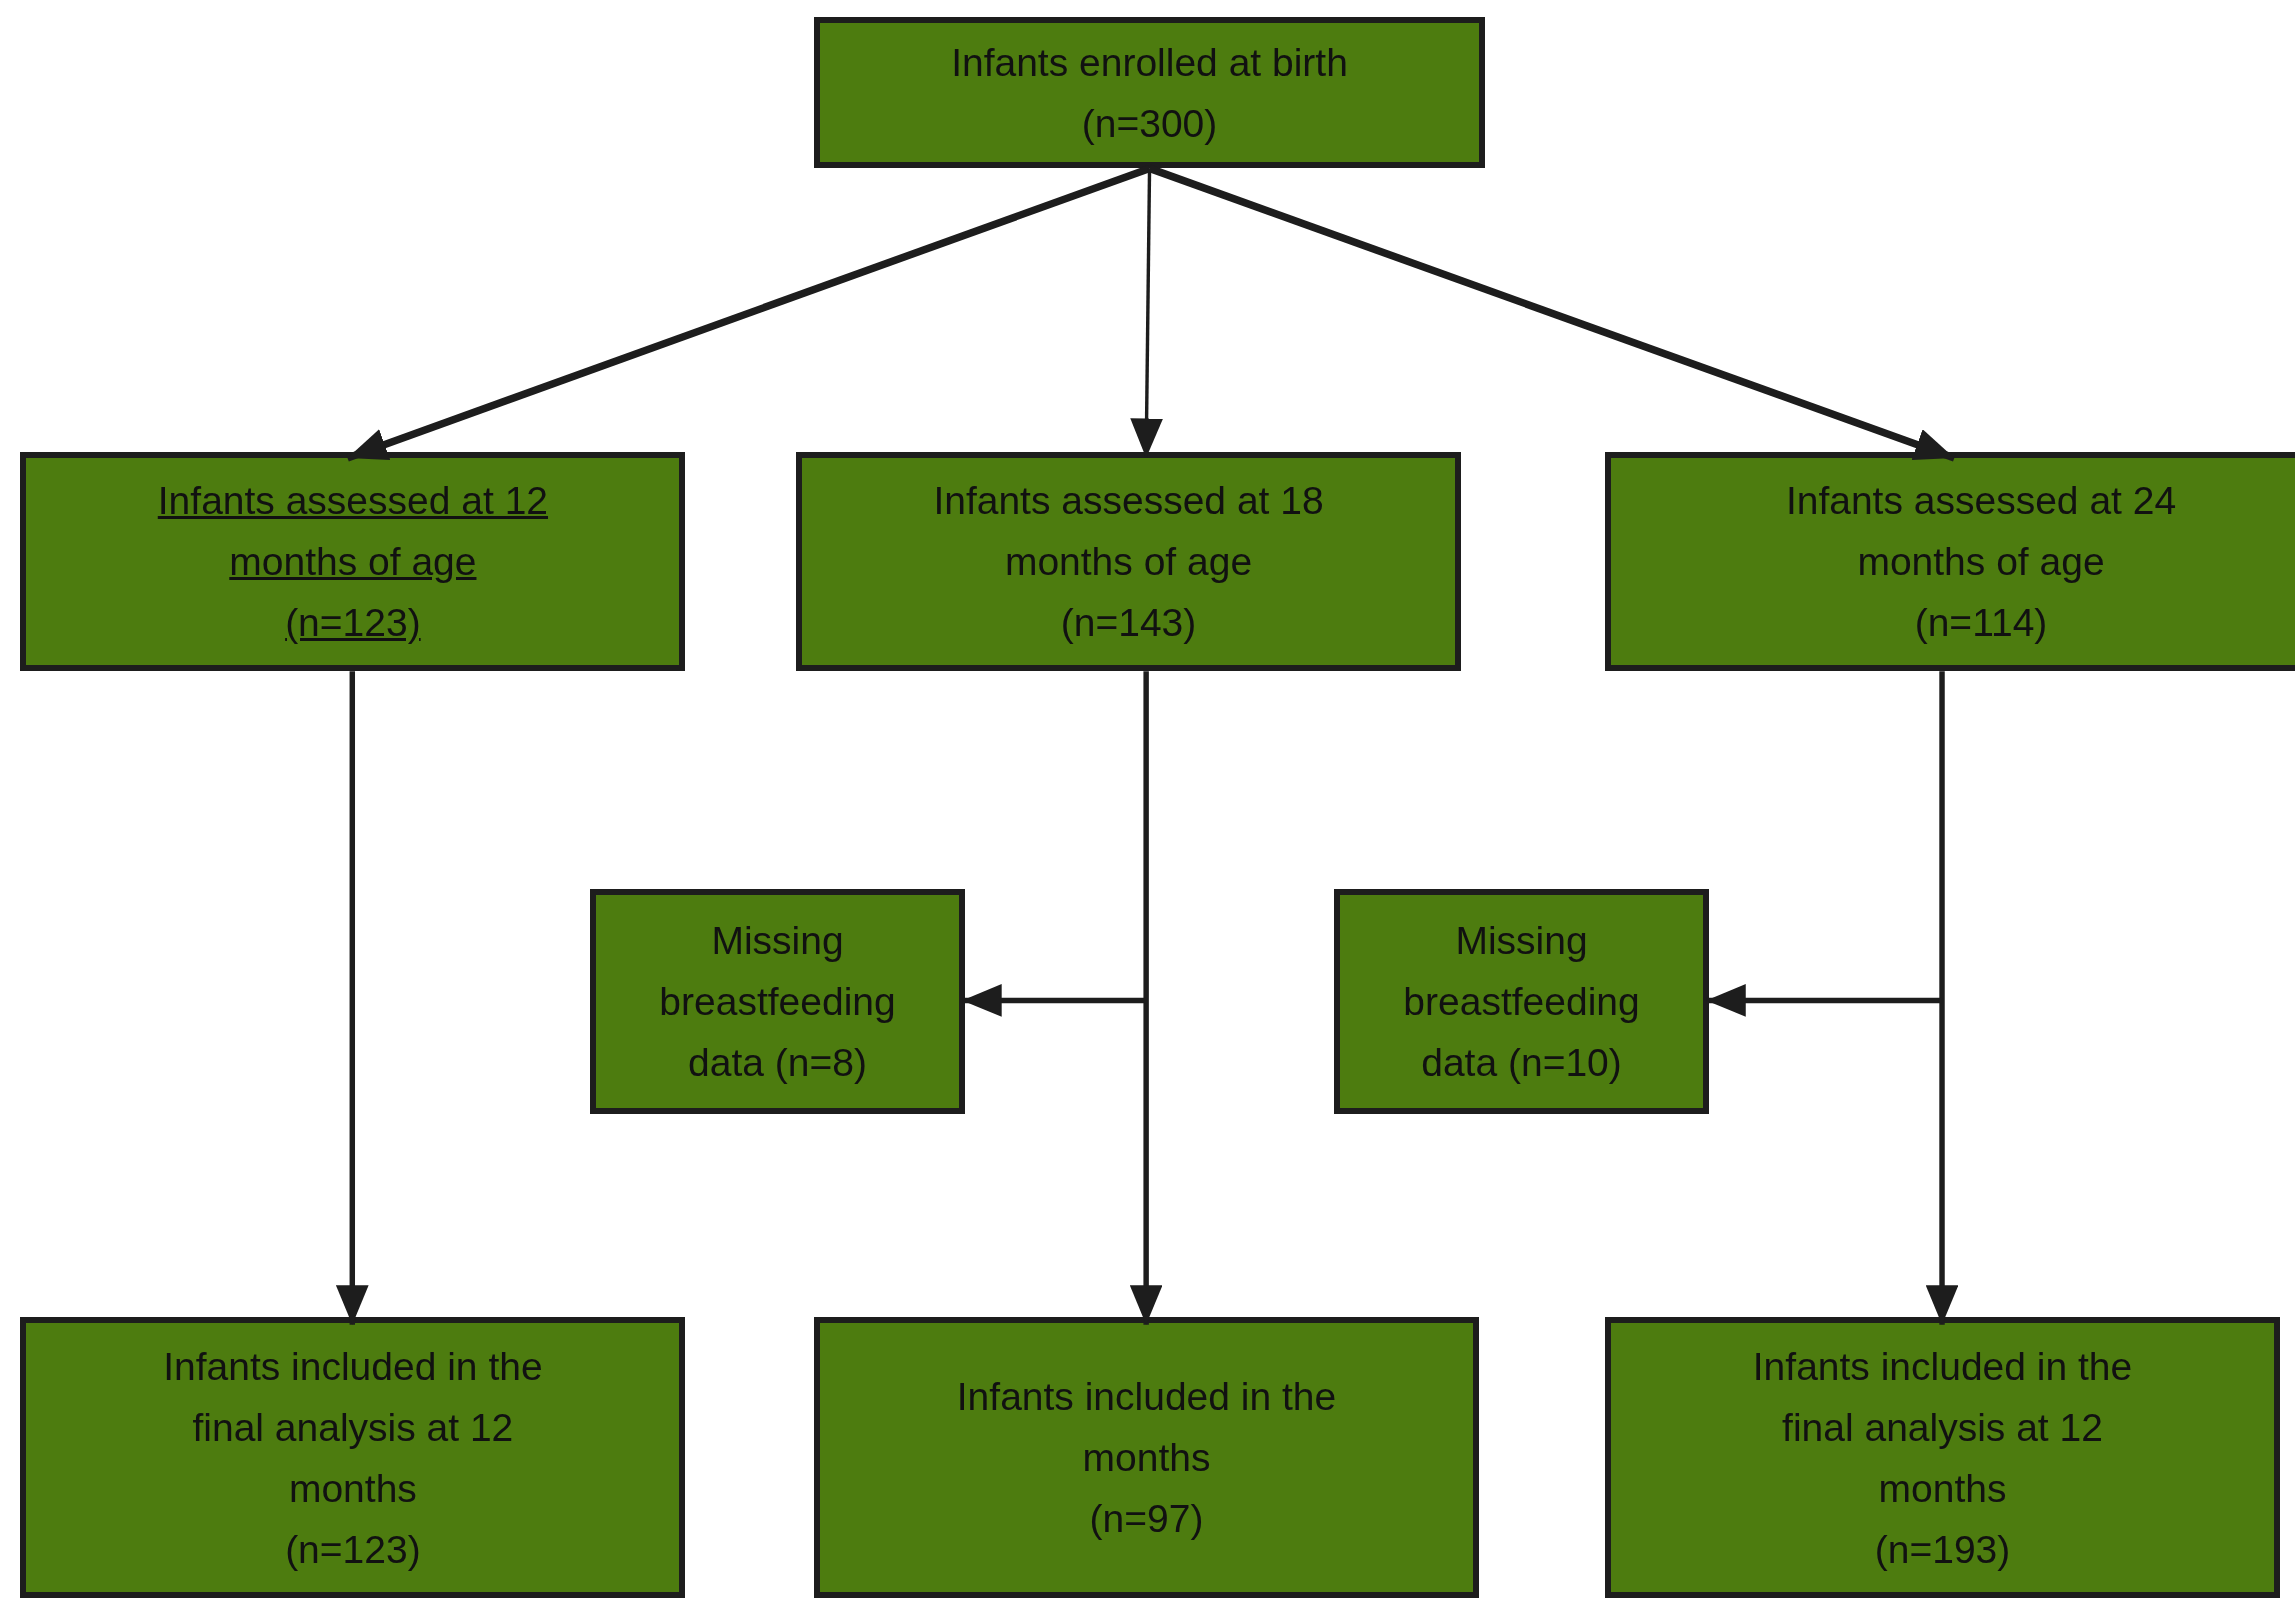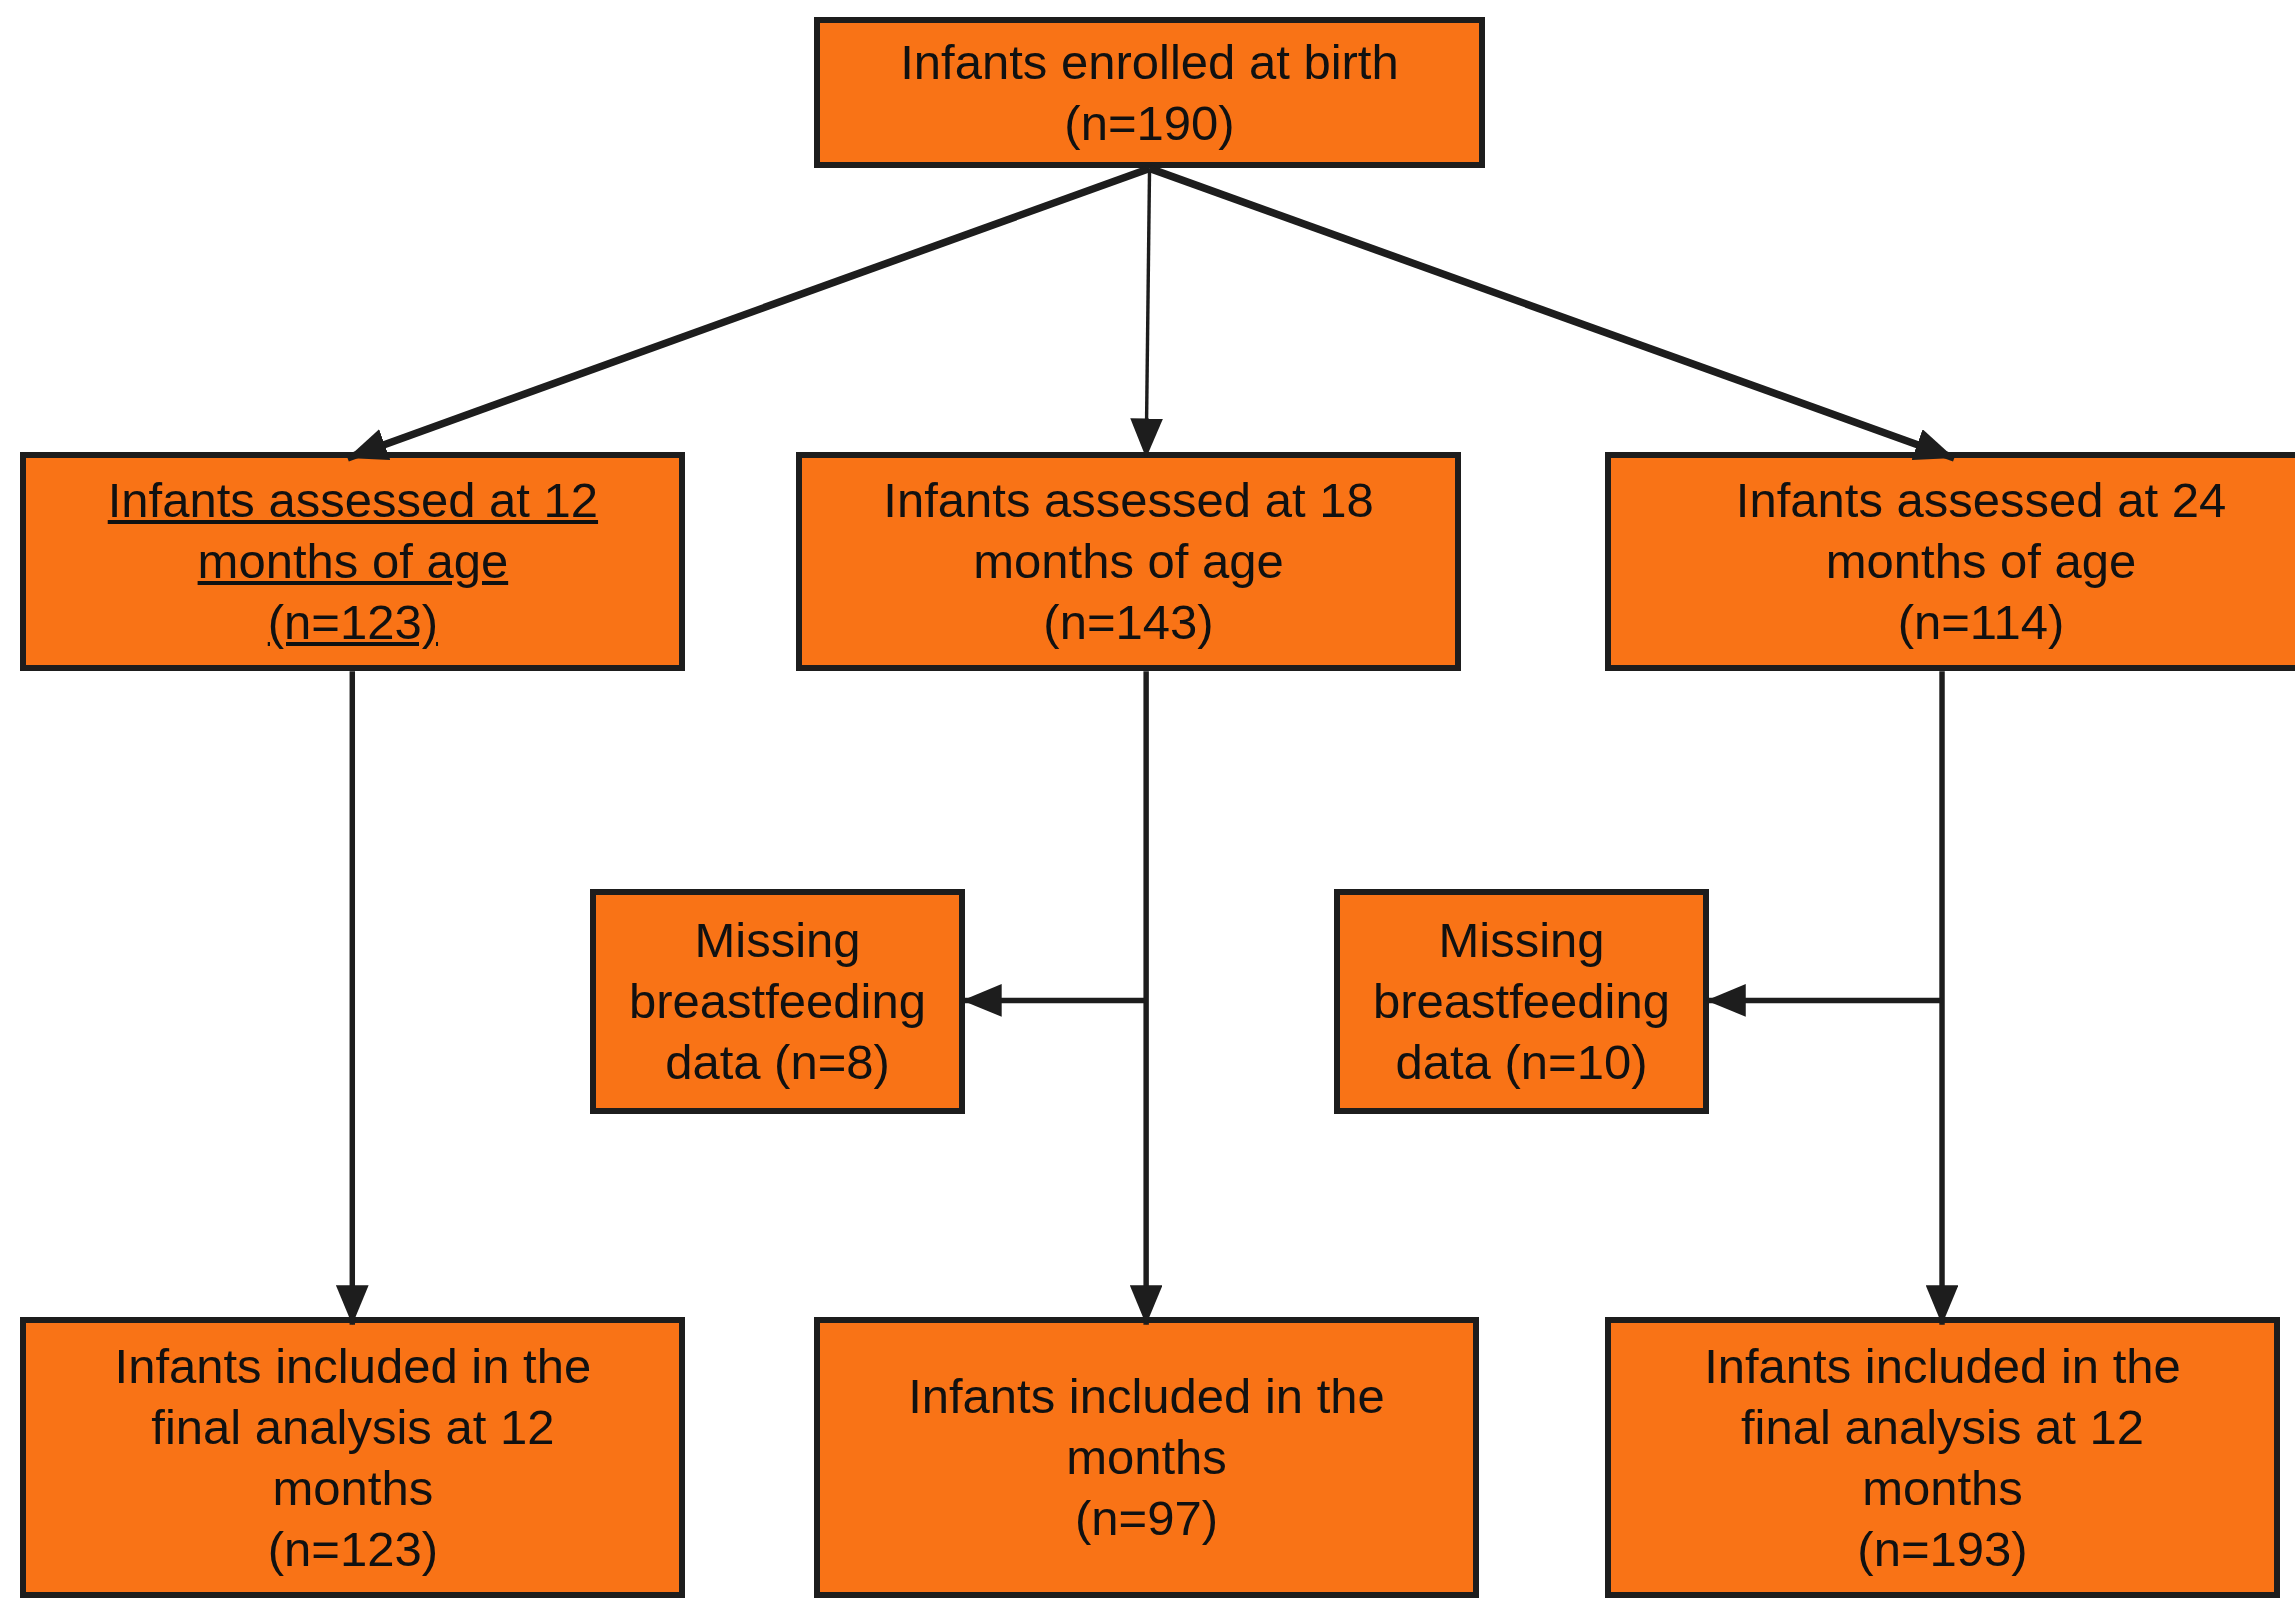--- a/index.html
+++ b/index.html
@@ -7,38 +7,38 @@
     position:relative;
     width:2295px;height:1609px;
     background:#ffffff;
     font-family:"Liberation Sans","DejaVu Sans",sans-serif;
     overflow:hidden;
   }
   .node{
     position:absolute;
     box-sizing:border-box;
     border:6.1px solid #1d1d1d;
-    background:#f97316;
+    background:#4d7c0f;
     color:#111111;
     display:flex;flex-direction:column;
     align-items:center;justify-content:center;
     text-align:center;
-    font-size:49px;line-height:61px;
+    font-size:39px;line-height:61px;
   }
   .tline{display:block;white-space:nowrap;}
   .arrows{position:absolute;left:0;top:0;pointer-events:none;}
 </style>
 </head>
 <body>
 
 <div class="canvas">
 
   <div class="node" style="left:814px;top:17px;width:671px;height:151px;">
     <span class="tline">Infants enrolled at birth</span>
-    <span class="tline">(n=190)</span>
+    <span class="tline">(n=300)</span>
   </div>
 
   <div class="node" style="left:20.4px;top:452px;width:665px;height:219px;text-decoration:underline;">
     <span class="tline">Infants assessed at 12</span>
     <span class="tline">months of age</span>
     <span class="tline">(n=123)</span>
   </div>
 
   <div class="node" style="left:796px;top:452px;width:665px;height:219px;">
     <span class="tline">Infants assessed at 18</span>

